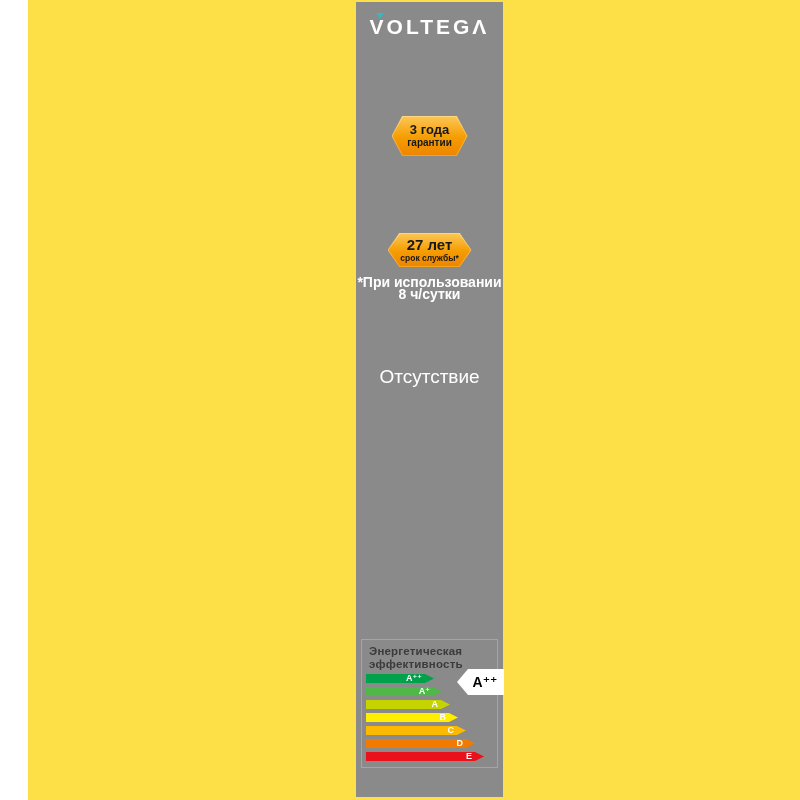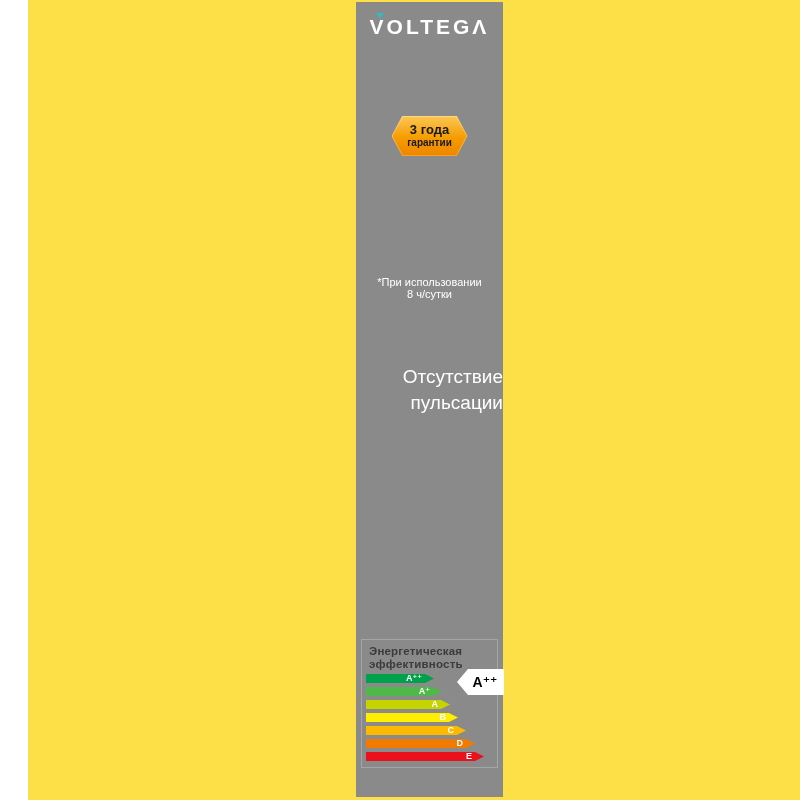--- a/index.html
+++ b/index.html
@@ -65,29 +65,29 @@
   .badge-title  { font-weight: bold; font-size: 13px; }
   .badge2 .badge-title { font-size: 15px; }
   .badge-sub    { font-size: 10px; font-weight: bold; margin-top: 1px; }
   .badge2 .badge-sub { font-size: 8.5px; }
   
   .footnote {
     position: absolute;
     left: 0; top: 274px; width: 100%;
     text-align: center;
     color: #ffffff;
-    font-size: 11px;
+    font-size: 14px;
     line-height: 12px;
-    font-weight: normal;
+    font-weight: bold;
   }
   
   .pulsation {
     position: absolute;
     left: 0; top: 362px; width: 100%;
-    text-align: right;
+    text-align: center;
     color: #ffffff;
     font-size: 19px;
     line-height: 26px;
   }
   
   .savings {
     position: absolute;
     left: 24px; top: 471px;
     color: #ffffff;
     font-size: 20px;
@@ -162,29 +162,34 @@
     </div>
     <div class="logo-triangle"></div>
 
     <div class="badge badge1">
       <div class="badge-inner">
         <div class="badge-title">3 года</div>
         <div class="badge-sub">гарантии</div>
       </div>
     </div>
 
+    <div class="badge badge2">
+      <div class="badge-inner">
+        <div class="badge-title">27 лет</div>
+        <div class="badge-sub">срок службы*</div>
+      </div>
+    </div>
 
     <div class="footnote">
       <div>*При использовании</div>
       <div>8 ч/сутки</div>
     </div>
 
     <div class="pulsation">
       <div>Отсутствие</div>
-      <div>пульсации</div>
     </div>
 
 
     <div class="energy-box">
       <div class="energy-title">
         <div>Энергетическая</div>
         <div>эффективность</div>
       </div>
       <div class="energy-bars" id="energy-bars">
           <div class="energy-bar" style="width: 68px; background: rgb(0, 161, 75);">

